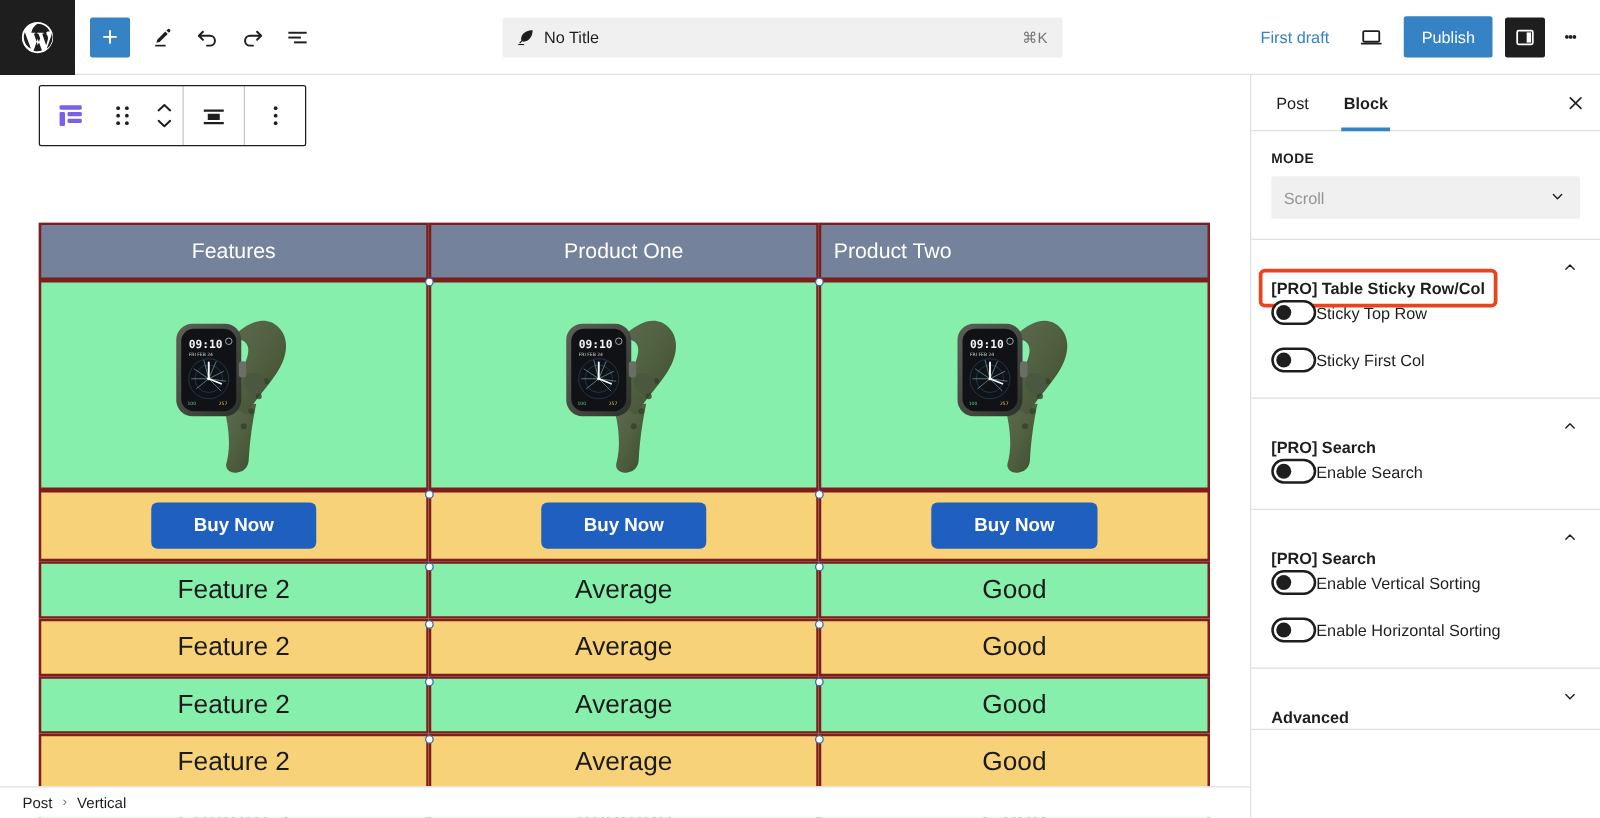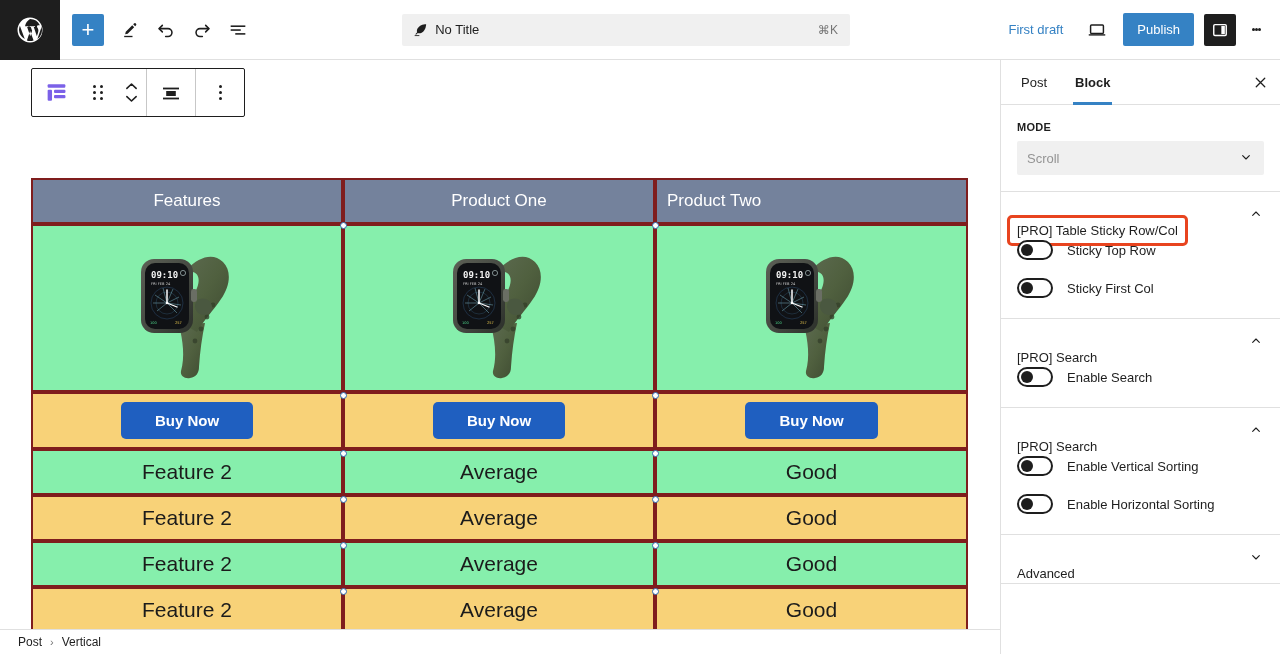--- a/index.html
+++ b/index.html
@@ -201,32 +201,32 @@
     display:flex; align-items:center; padding: 0 10px;
     font-size: 13px; color: #949494; cursor:pointer;
   }
   .st-select .chev { margin-left:auto; }
 
   .panel { border-bottom: 1px solid #e0e0e0; }
   .panel-head {
     height: 48px; display:flex; align-items:center;
     padding: 0 16px; cursor:pointer; position: relative;
   }
-  .panel-title { font-size: 13px; font-weight: 400; color: #1e1e1e; margin-top: 28px; }
+  .panel-title { font-size: 13px; font-weight: 700; color: #1e1e1e; margin-top: 28px; }
   .panel-head .chev { margin-left:auto; }
   .panel-head.highlighted .panel-title {
     outline: 3px solid #e8441f;
     padding: 5px 7px;
     margin-left: -7px;
     border-radius: 2px;
     background: #fff;
   }
   .panel-body { padding: 0 16px 16px 16px; }
 
-  .toggle-row { display:flex; align-items:center; gap:14px; margin-bottom: 18px; }
+  .toggle-row { display:flex; align-items:center; margin-bottom: 18px; }
   .toggle-row:last-child { margin-bottom: 4px; }
   .toggle {
     width: 36px; height: 20px; border-radius: 10px;
     background: #fff; border: 2px solid #1e1e1e;
     position: relative; flex: 0 0 36px; cursor: pointer;
   }
   .toggle .knob {
     position:absolute; left: 2px; top: 2px;
     width: 12px; height: 12px; border-radius: 50%;
     background: #1e1e1e;

